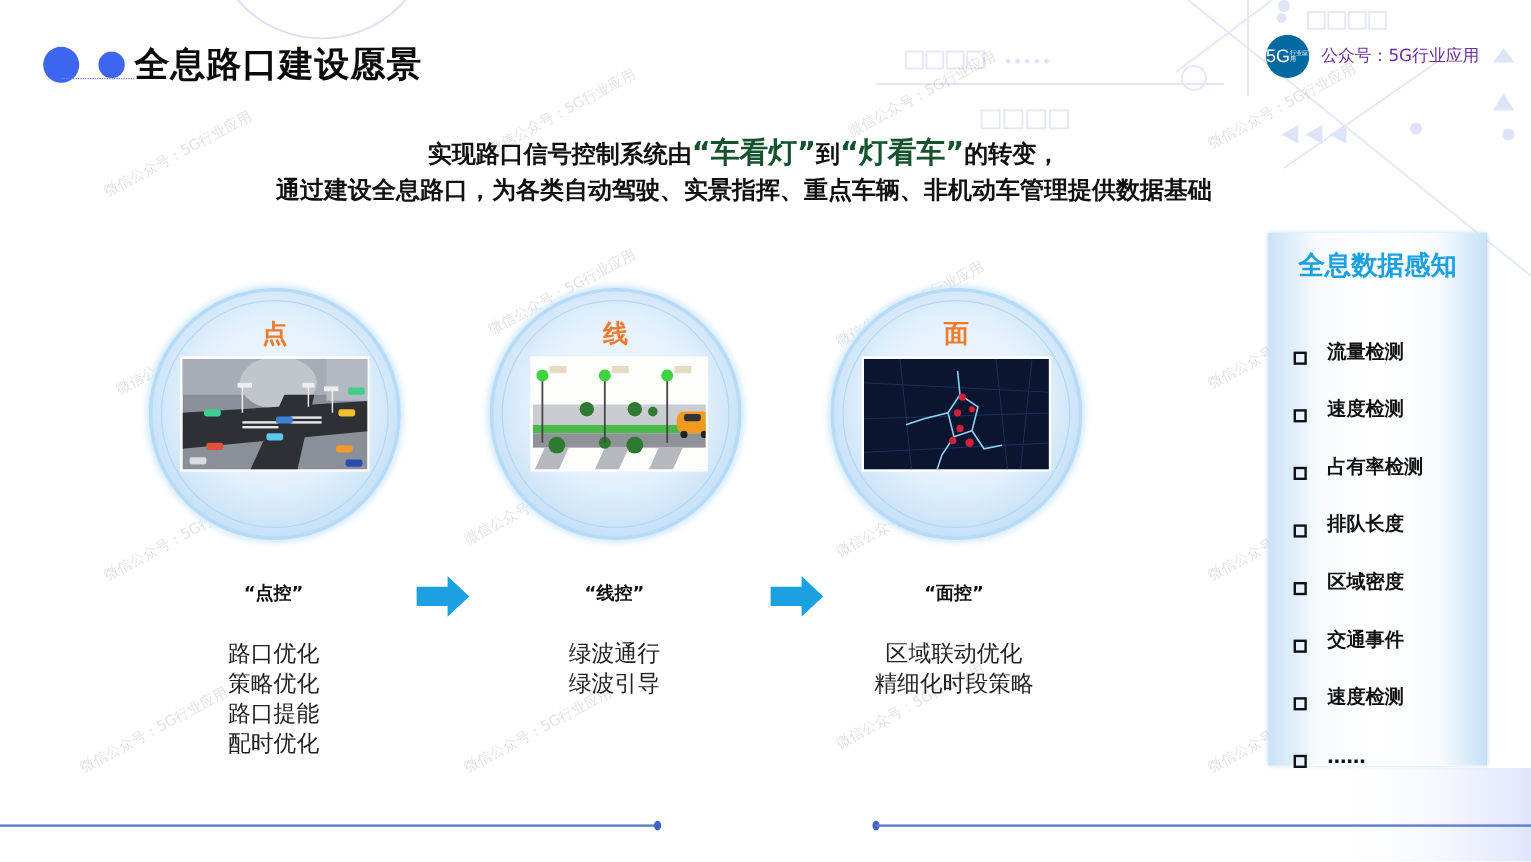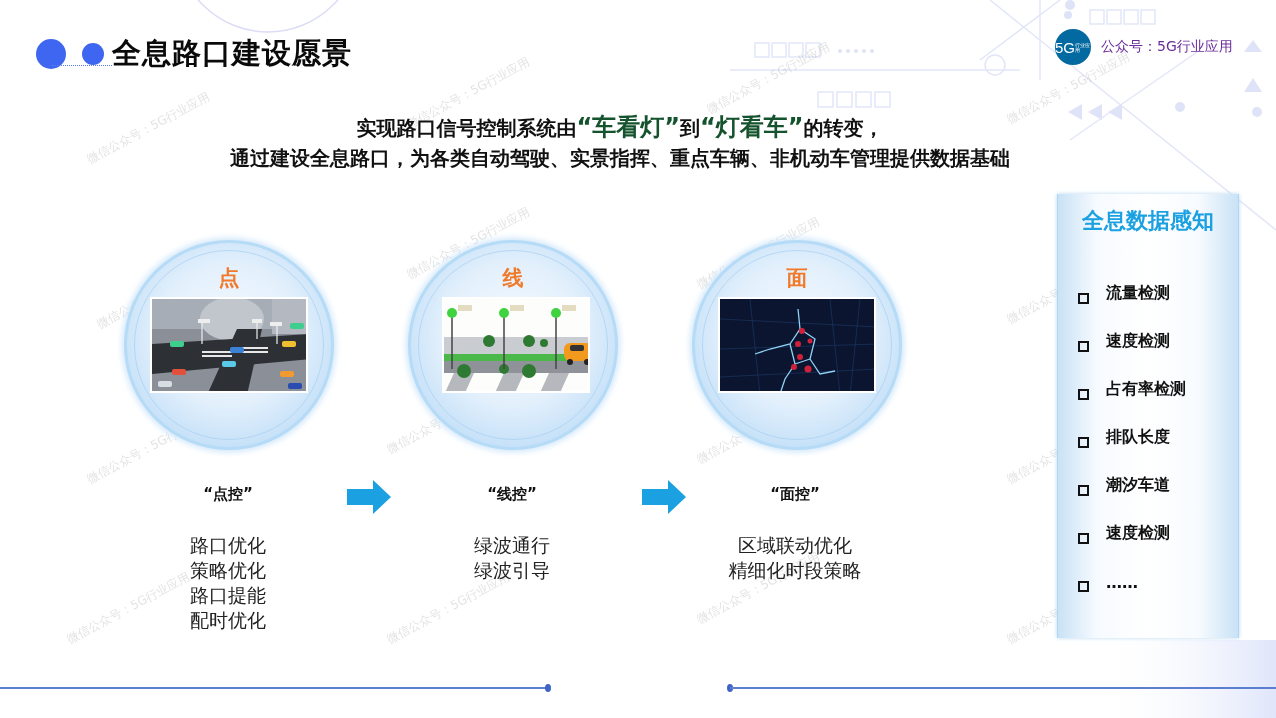--- a/index.html
+++ b/index.html
@@ -290,21 +290,25 @@
     <li>
         <span class="chk"></span>
         <span>占有率检测</span>
       </li>
     <li>
         <span class="chk"></span>
         <span>排队长度</span>
       </li>
     <li>
         <span class="chk"></span>
-        <span>潮汐车道</span>
+        <span>区域密度</span>
+      </li>
+    <li>
+        <span class="chk"></span>
+        <span>交通事件</span>
       </li>
     <li>
         <span class="chk"></span>
         <span>速度检测</span>
       </li>
     <li>
         <span class="chk"></span>
         <span>……</span>
       </li>
   </ul>

